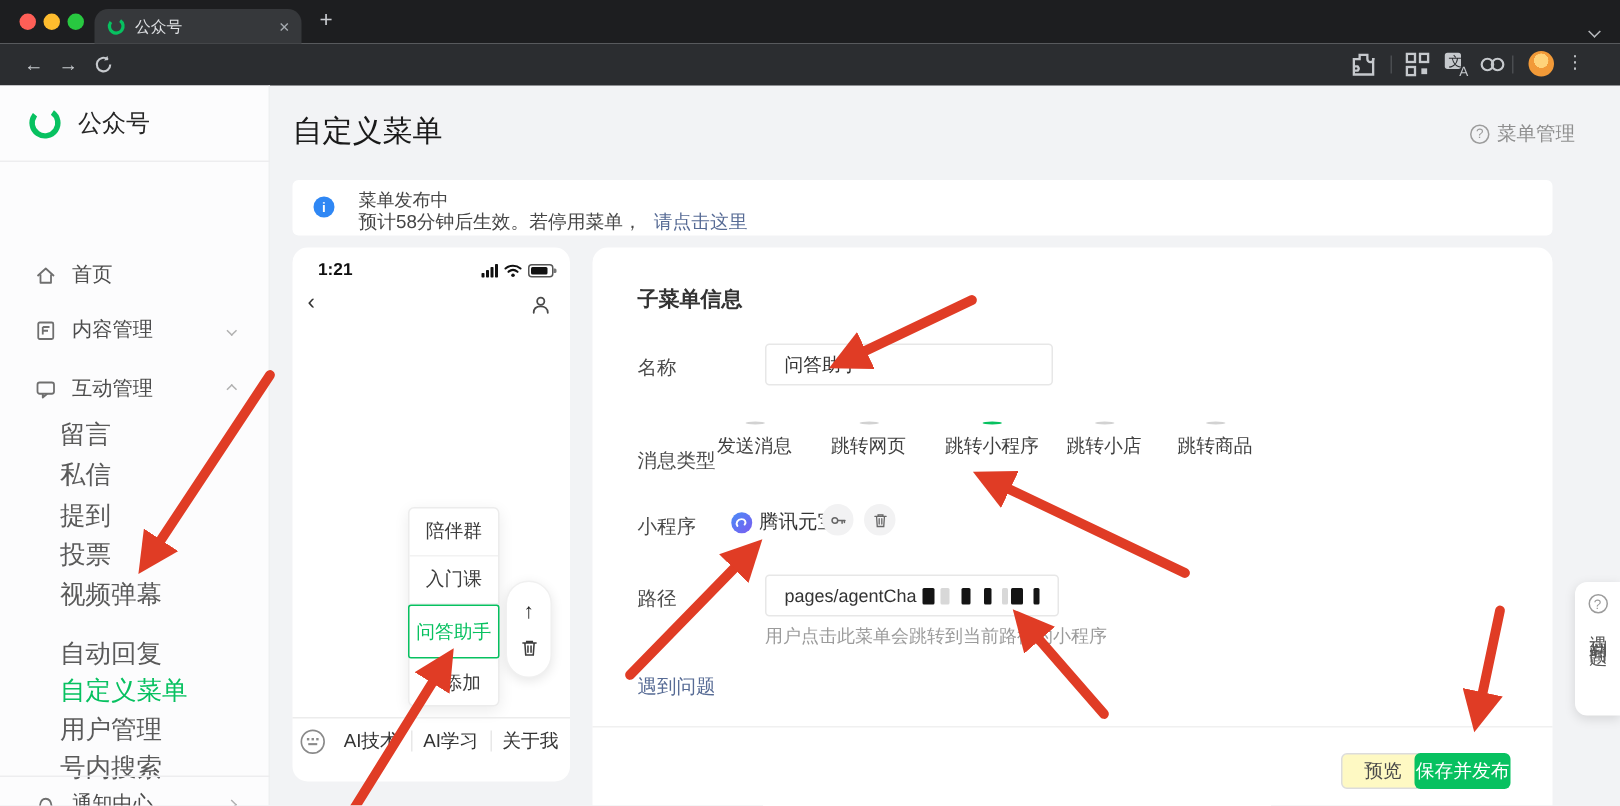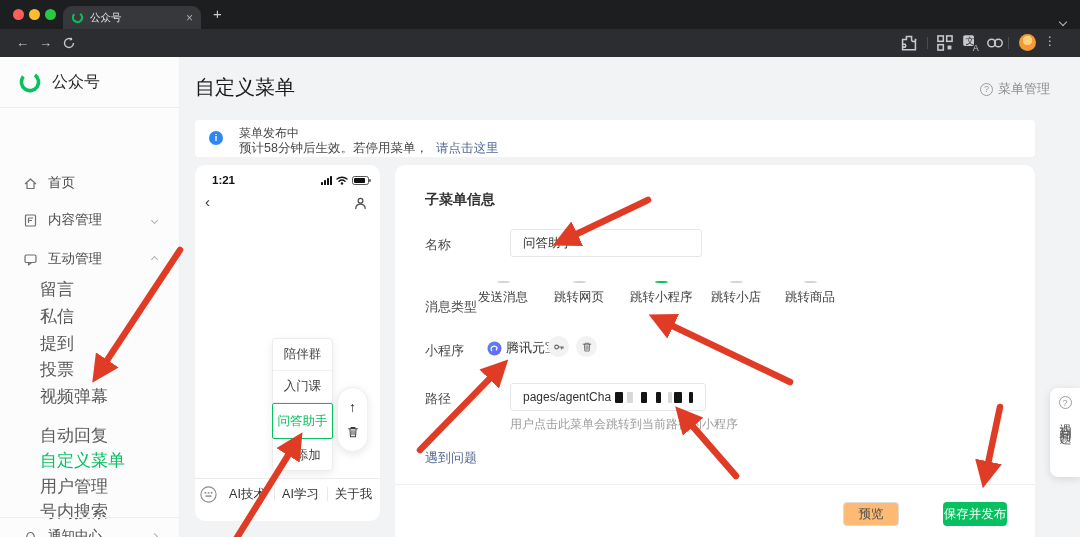--- a/index.html
+++ b/index.html
@@ -106,21 +106,21 @@
   .round-btn { position:absolute; top:171px; width:21px; height:21px; border-radius:50%; background:#f2f2f3;
                display:flex; align-items:center; justify-content:center; }
   #path-input { width:196px; top:218px; gap:0; }
   #path-input .ptxt { white-space:nowrap; font-size:12px; }
   .red-b { display:inline-block; height:11px; margin-left:4px; background:#141414; border-radius:1px; }
   .red-g { display:inline-block; height:11px; margin-left:4px; background:#d8d8d8; border-radius:1px; }
   #delete-link { position:absolute; left:30px; top:284px; font-size:13px; color:#576b95; text-decoration:none; }
   #f-divider { position:absolute; left:0; top:319px; width:640px; height:1px; background:#f0f0f0; }
   .btn { position:absolute; top:337px; height:24px; border-radius:4px; font-size:12.5px;
          display:flex; align-items:center; justify-content:center; }
-  #btn-preview { left:448px; width:56px; background:#fdba74; border:1px solid #dcdcdc; color:#4a4a4a; }
+  #btn-preview { left:499px; width:56px; background:#fef9c3; border:1px solid #dcdcdc; color:#4a4a4a; }
   #btn-save { left:548px; width:64px; background:#07c160; color:#fff; }
 
   
   #help { position:absolute; left:1050px; top:388px; width:30px; height:89px; background:#fff;
           border-radius:8px 0 0 8px; box-shadow:0 2px 8px rgba(0,0,0,.12);
           display:flex; flex-direction:column; align-items:center; padding-top:8px; gap:5px; }
   #help .v { writing-mode:vertical-rl; font-size:12px; color:#555; letter-spacing:3px; }
 
   
   #arrows { position:absolute; left:0; top:0; width:1080px; height:537px; pointer-events:none; z-index:50; }

